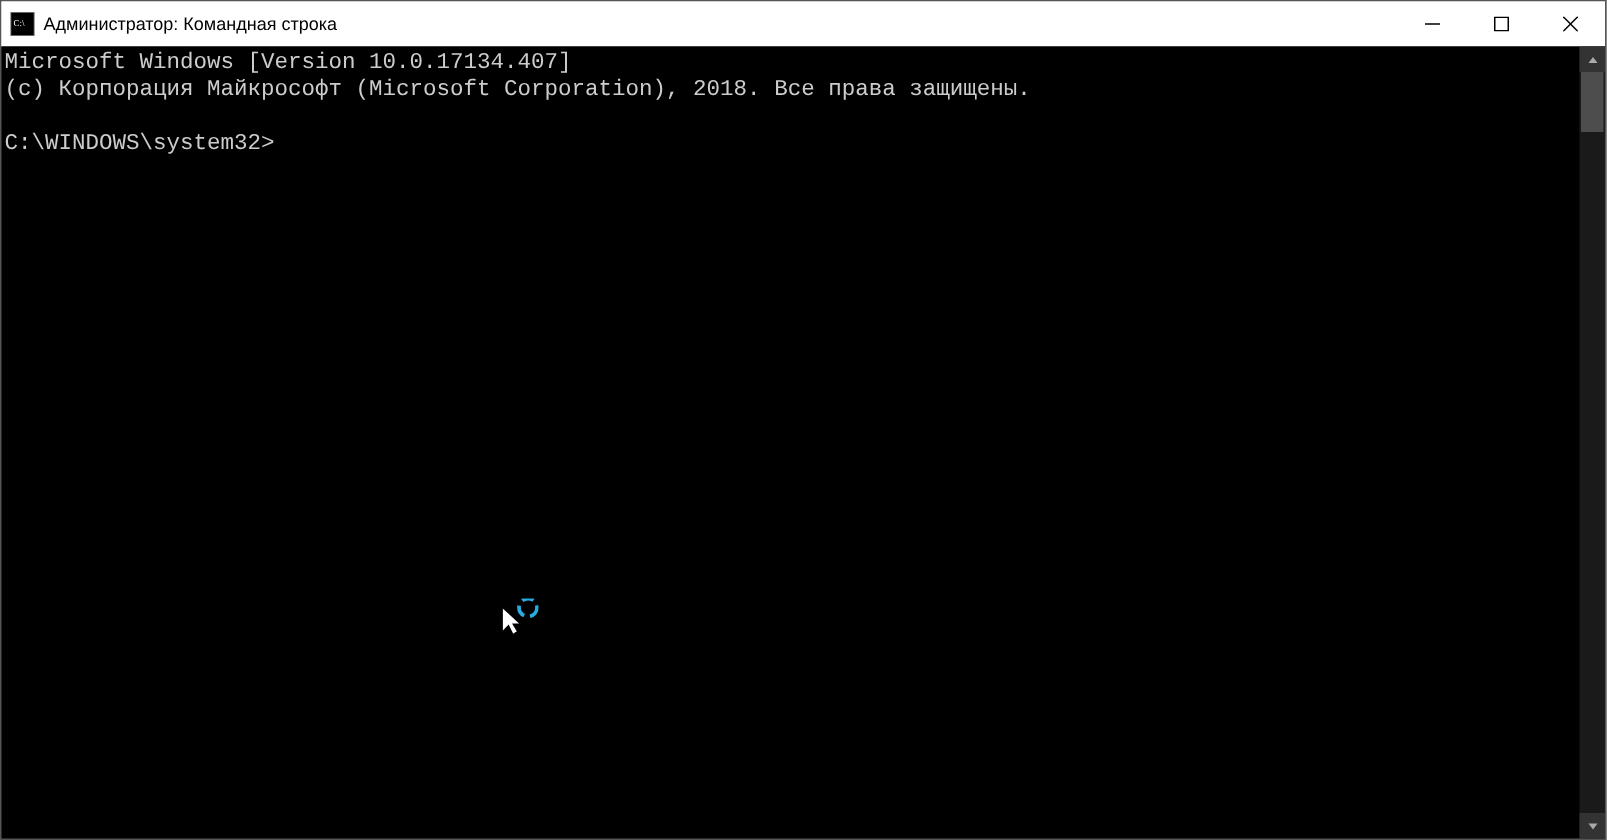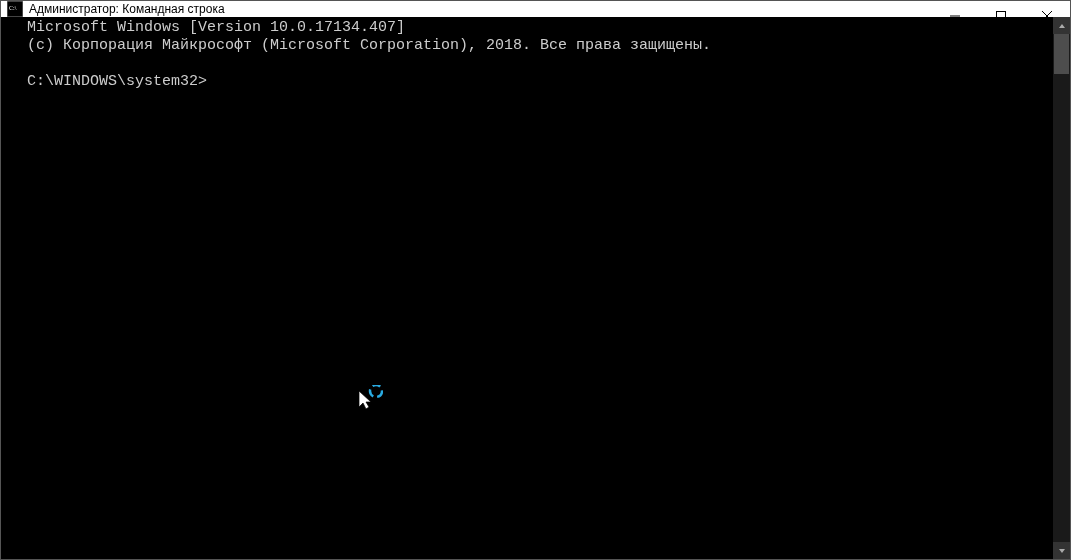--- a/index.html
+++ b/index.html
@@ -12,21 +12,21 @@
   }
   .window {
     width: 1071px;
     height: 560px;
     background: #fff;
     display: flex;
     flex-direction: column;
     border: 1px solid #555;
   }
   .titlebar {
-    height: 16px;
+    height: 30px;
     background: #ffffff;
     display: flex;
     align-items: center;
     justify-content: space-between;
     user-select: none;
   }
   .titlebar-left {
     display: flex;
     align-items: center;
     gap: 6px;
@@ -68,21 +68,20 @@
     flex: 1;
     background: #000;
     color: #cccccc;
     font-family: Consolas, "Courier New", monospace;
     font-size: 15px;
     line-height: 18px;
     padding: 2px 0 0 2px;
     white-space: pre;
     overflow: hidden;
     position: relative;
-    margin-left: 24px;
   }
   .scrollbar {
     width: 17px;
     background: #1a1a1a;
     position: relative;
   }
   .scroll-up, .scroll-down {
     position: absolute;
     left: 0; right: 0;
     height: 17px;

